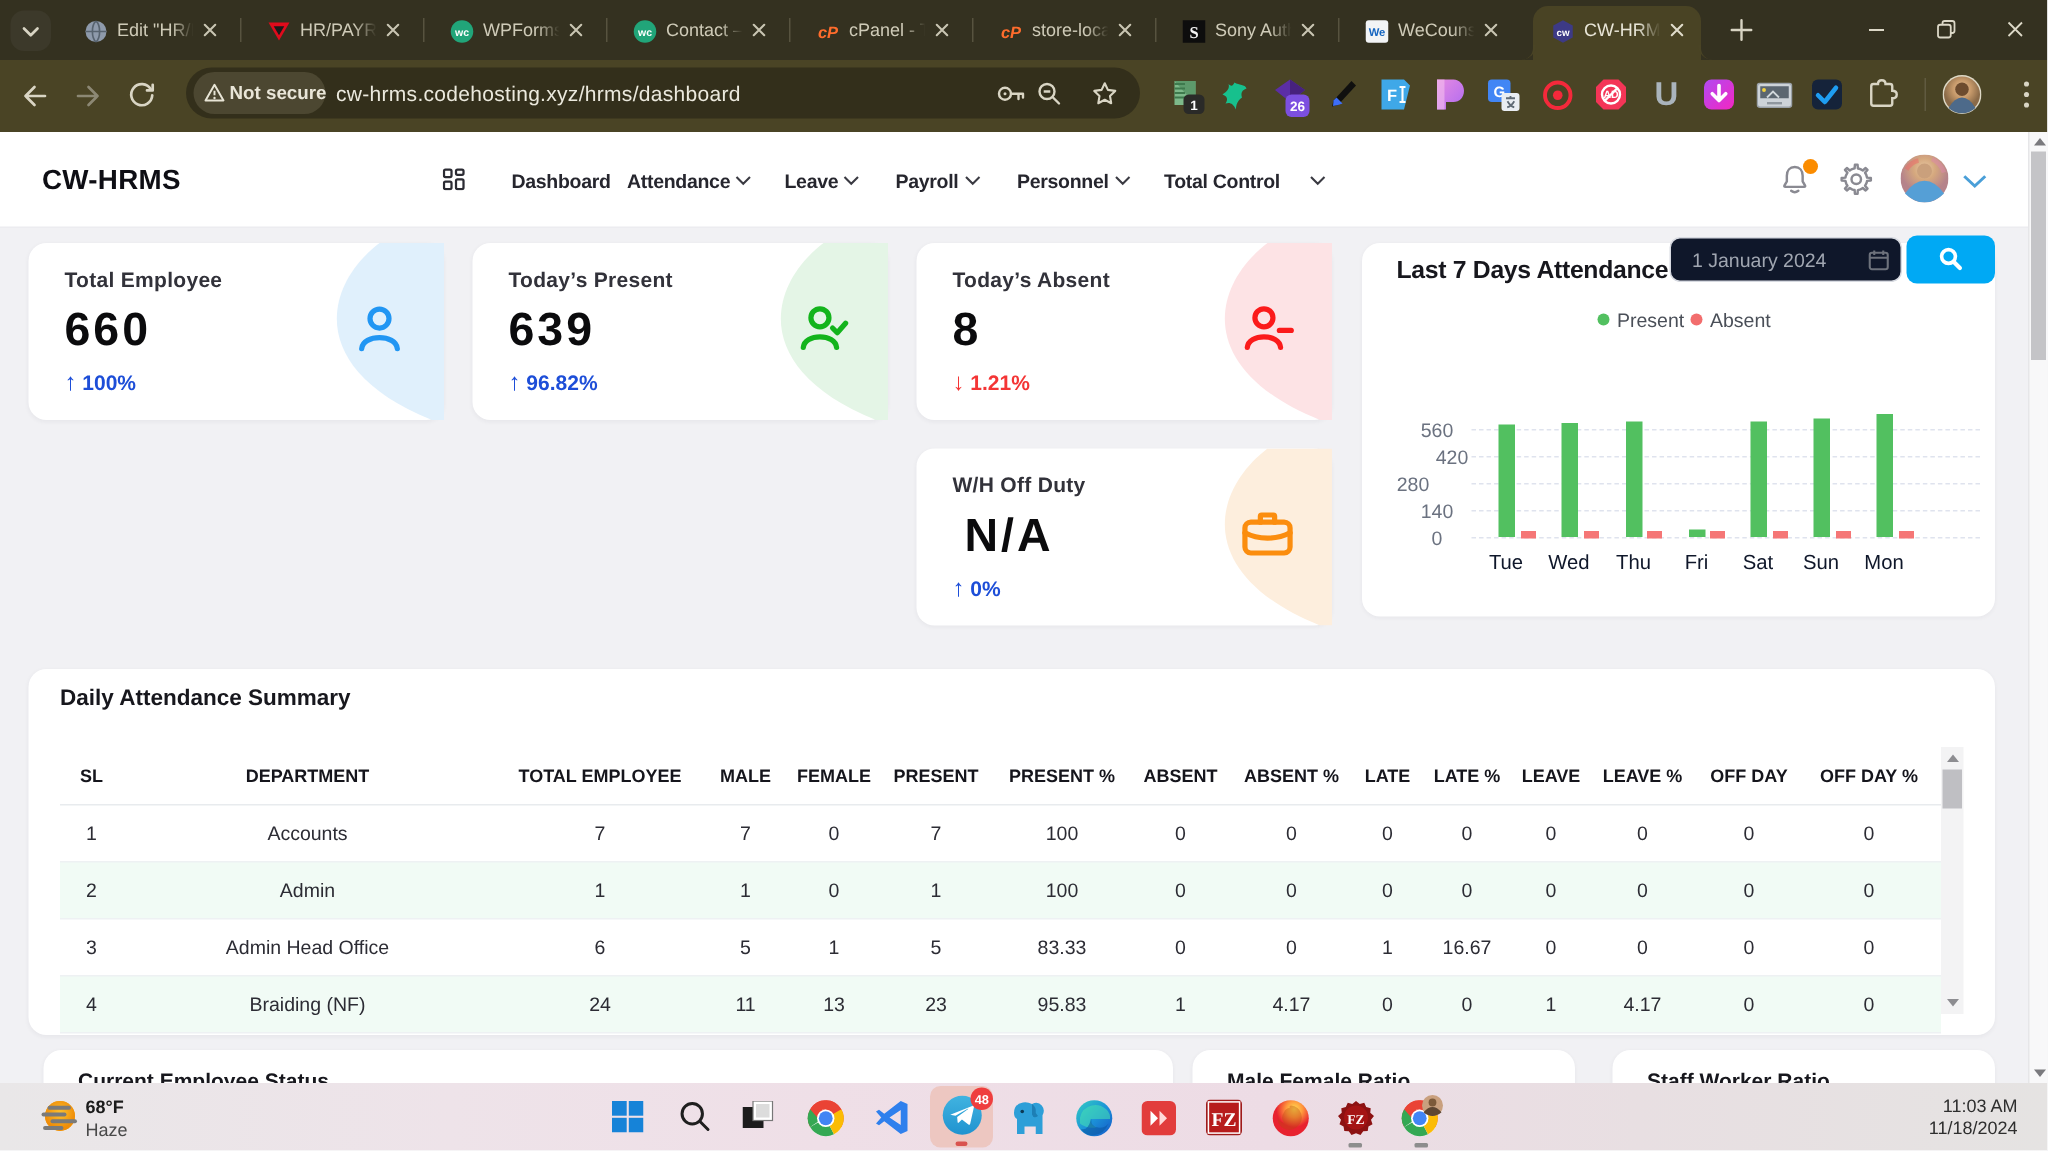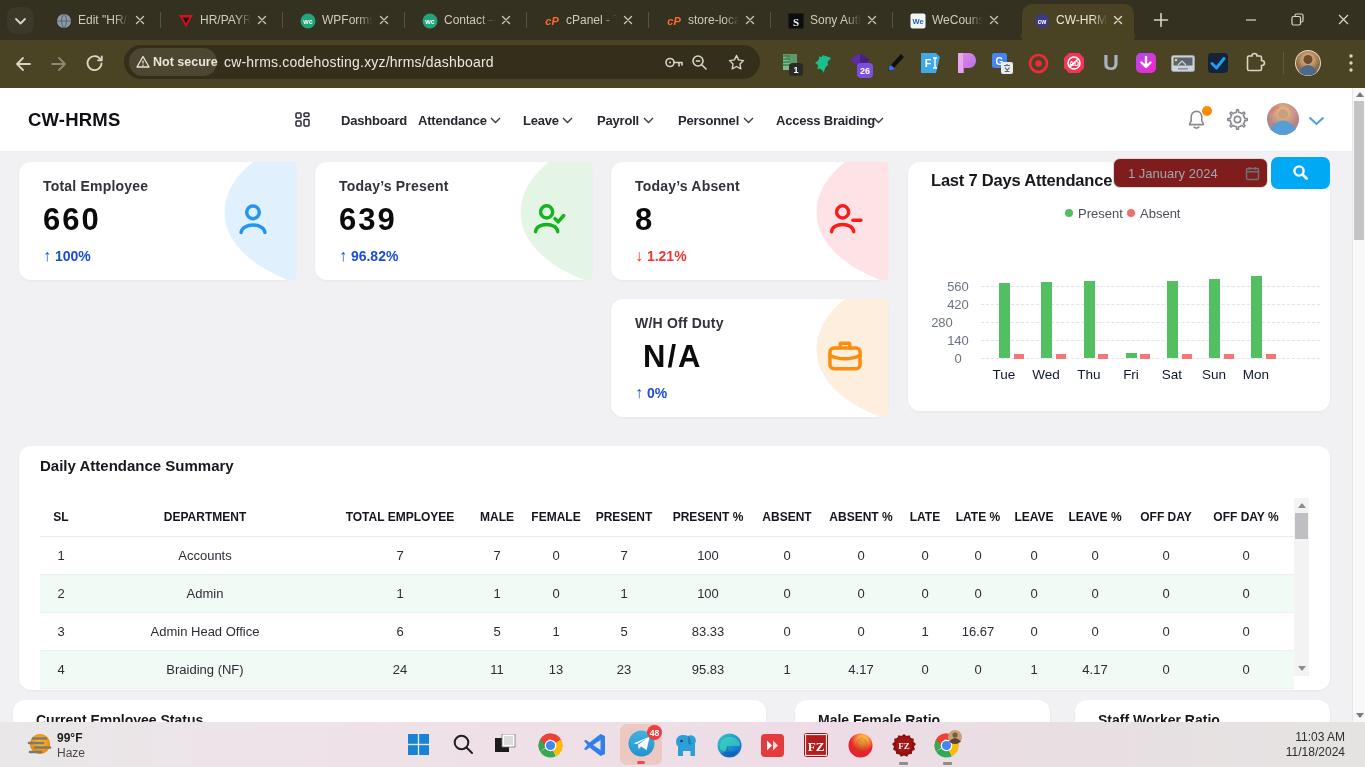--- a/index.html
+++ b/index.html
@@ -72,21 +72,21 @@
         <path d="M1 1 L5.5 5.5 L10 1" stroke="#3a3a42" stroke-width="1.4" fill="none"></path>
       </svg>
     <div class="abs nav" style="left:597px;">Payroll</div>
       <svg class="abs chev" style="left:643px;" width="11" height="7" viewBox="0 0 11 7">
         <path d="M1 1 L5.5 5.5 L10 1" stroke="#3a3a42" stroke-width="1.4" fill="none"></path>
       </svg>
     <div class="abs nav" style="left:678px;">Personnel</div>
       <svg class="abs chev" style="left:743px;" width="11" height="7" viewBox="0 0 11 7">
         <path d="M1 1 L5.5 5.5 L10 1" stroke="#3a3a42" stroke-width="1.4" fill="none"></path>
       </svg>
-    <div class="abs nav" style="left:776px;">Access Braiding</div>
+    <div class="abs nav" style="left:776px;">Total Control</div>
       <svg class="abs chev" style="left:873px;" width="11" height="7" viewBox="0 0 11 7">
         <path d="M1 1 L5.5 5.5 L10 1" stroke="#3a3a42" stroke-width="1.4" fill="none"></path>
       </svg>
     <svg class="abs" style="left:1185px;top:20px;" width="23" height="23" viewBox="0 0 24 24">
         <path d="M12 3.5 C8.5 3.5 6.5 6 6.5 9.5 L6.5 13.5 L4.8 16.5 Q4.5 17.3 5.4 17.3 L18.6 17.3 Q19.5 17.3 19.2 16.5 L17.5 13.5 L17.5 9.5 C17.5 6 15.5 3.5 12 3.5 Z" fill="none" stroke="#8a8a92" stroke-width="1.7" stroke-linejoin="round"></path>
         <path d="M9.5 20 Q12 22 14.5 20" fill="none" stroke="#8a8a92" stroke-width="1.7" stroke-linecap="round"></path>
       </svg>
     <div class="abs" style="left:1202px;top:18px;width:10px;height:10px;border-radius:50%;background:#fb8c00;"></div>
     <svg class="abs" style="left:1226px;top:20px;" width="23" height="23" viewBox="0 0 24 24">
         <g fill="none" stroke="#8a8a92" stroke-width="1.7" stroke-linejoin="round">
@@ -168,21 +168,21 @@
             <path d="M2.5 11.5 C8 14.5 16 14.5 21.5 11.5"></path>
           </g>
         </svg>
       <div class="abs stitle" style="left:24px;top:16px;">W/H Off Duty</div>
       <div class="abs bignum" style="left:32px;top:40px;">N/A</div>
       <div class="abs pct green" style="left:24px;top:85px;"><span style="font-size:16px;font-weight:normal;">↑</span> 0%</div>
     </div>
 
     <div class="card" style="left:908px;top:74px;width:422px;height:249px;">
       <div class="abs" style="left:23px;top:9px;font-size:16.5px;font-weight:bold;color:#17171d;letter-spacing:-0.2px;white-space:nowrap;overflow:hidden;width:205px;">Last 7 Days Attendance Report</div>
-      <div class="abs" style="left:205px;top:-4px;width:155px;height:30px;background:#7f1d1d;border:1px solid #d7dae1;border-radius:7px;">
+      <div class="abs" style="left:205px;top:-4px;width:155px;height:30px;background:#0f172a;border:1px solid #d7dae1;border-radius:7px;">
         <div class="abs" style="left:14px;top:7px;font-size:13px;color:#a0a6b1;">1 January 2024</div>
         <svg class="abs" style="left:131px;top:7px;" width="15" height="15" viewBox="0 0 15 15">
             <g fill="none" stroke="#6d727c" stroke-width="1.4">
               <rect x="1.5" y="2.5" width="12" height="11" rx="1.5"></rect>
               <path d="M4.5 1 L4.5 4 M10.5 1 L10.5 4 M1.5 5.8 L13.5 5.8"></path>
             </g>
           </svg>
       </div>
       <div class="abs" style="left:363px;top:-5px;width:59px;height:32px;background:#00a9f4;border-radius:7px;">
         <svg class="abs" style="left:21px;top:7px;" width="17" height="17" viewBox="0 0 17 17">
@@ -195,21 +195,21 @@
       <div class="abs" style="left:219px;top:47px;width:8px;height:8px;border-radius:50%;background:#f26d6d;"></div>
       <div class="abs" style="left:232px;top:44px;font-size:13px;color:#4a4f58;">Absent</div>
       <div class="gline" style="left:73px;top:196px;width:339px;"></div>
       <div class="gline" style="left:73px;top:178px;width:339px;"></div>
       <div class="gline" style="left:73px;top:160px;width:339px;"></div>
       <div class="gline" style="left:73px;top:142px;width:339px;"></div>
       <div class="gline" style="left:73px;top:124px;width:339px;"></div>
       <div class="ylab" style="left:33px;top:189px;">0</div>
       <div class="ylab" style="left:33px;top:171px;">140</div>
       <div class="ylab" style="left:17px;top:153px;">280</div>
-      <div class="ylab" style="left:33px;top:135px;">420</div>
+      <div class="ylab" style="left:43px;top:135px;">420</div>
       <div class="ylab" style="left:33px;top:117px;">560</div>
       <div class="gbar" style="left:91px;top:121px;height:75px;"></div>
         <div class="rbar" style="left:106px;top:192px;height:5px;"></div>
       <div class="gbar" style="left:133px;top:120px;height:76px;"></div>
         <div class="rbar" style="left:148px;top:192px;height:5px;"></div>
       <div class="gbar" style="left:176px;top:119px;height:77px;"></div>
         <div class="rbar" style="left:190px;top:192px;height:5px;"></div>
       <div class="gbar" style="left:218px;top:191px;height:5px;"></div>
         <div class="rbar" style="left:232px;top:192px;height:5px;"></div>
       <div class="gbar" style="left:259px;top:119px;height:77px;"></div>
@@ -335,21 +335,21 @@
             </tr>
       </tbody>
         </table>
       <div class="abs" style="left:1275px;top:52px;width:15px;height:178px;background:#f3f3f4;">
         <div class="abs" style="left:3.5px;top:5px;width:0;height:0;border-left:4px solid transparent;border-right:4px solid transparent;border-bottom:5px solid #8d8d91;"></div>
         <div class="abs" style="left:1px;top:15px;width:13px;height:26px;background:#bfbfc3;"></div>
         <div class="abs" style="left:3.5px;top:168px;width:0;height:0;border-left:4px solid transparent;border-right:4px solid transparent;border-top:5px solid #8d8d91;"></div>
       </div>
     </div>
 
-    <div class="card" style="left:13px;top:612px;width:753px;height:40px;text-align:center;">
+    <div class="card" style="left:29px;top:612px;width:753px;height:40px;text-align:center;">
       <div class="abs" style="left:23px;top:12px;font-size:14px;font-weight:bold;color:#17171d;">Current Employee Status</div>
     </div>
     <div class="card" style="left:795px;top:612px;width:255px;height:40px;">
       <div class="abs" style="left:23px;top:12px;font-size:14px;font-weight:bold;color:#17171d;">Male Female Ratio</div>
     </div>
     <div class="card" style="left:1075px;top:612px;width:255px;height:40px;">
       <div class="abs" style="left:23px;top:12px;font-size:14px;font-weight:bold;color:#17171d;">Staff Worker Ratio</div>
     </div>
 
     <div class="abs" style="left:1352px;top:0;width:13px;height:634px;background:#f8f8f9;border-left:1px solid #e6e6e8;">
@@ -639,21 +639,21 @@
             <stop offset="1" stop-color="#ef8d09"></stop>
           </radialGradient>
         </defs>
         <g stroke="#7a7a7a" stroke-width="2.6" stroke-linecap="round">
           <line x1="7" y1="8.5" x2="20" y2="8.5"></line>
           <line x1="3" y1="13" x2="17" y2="13"></line>
           <line x1="9" y1="17.5" x2="24" y2="17.5"></line>
           <line x1="4" y1="22" x2="15" y2="22"></line>
         </g>
       </svg>
-    <div class="abs" style="left:57px;top:9px;font-size:12px;font-weight:bold;color:#1b1b1b;">99°F</div>
+    <div class="abs" style="left:57px;top:9px;font-size:12px;font-weight:bold;color:#1b1b1b;">68°F</div>
     <div class="abs" style="left:57px;top:24px;font-size:12px;color:#494949;">Haze</div>
 
     <svg class="abs" style="left:408px;top:12px;" width="21" height="21" viewBox="0 0 21 21">
         <g fill="#1683d8">
           <rect x="0" y="0" width="9.8" height="9.8"></rect>
           <rect x="11.2" y="0" width="9.8" height="9.8"></rect>
           <rect x="0" y="11.2" width="9.8" height="9.8"></rect>
           <rect x="11.2" y="11.2" width="9.8" height="9.8"></rect>
         </g>
       </svg>

